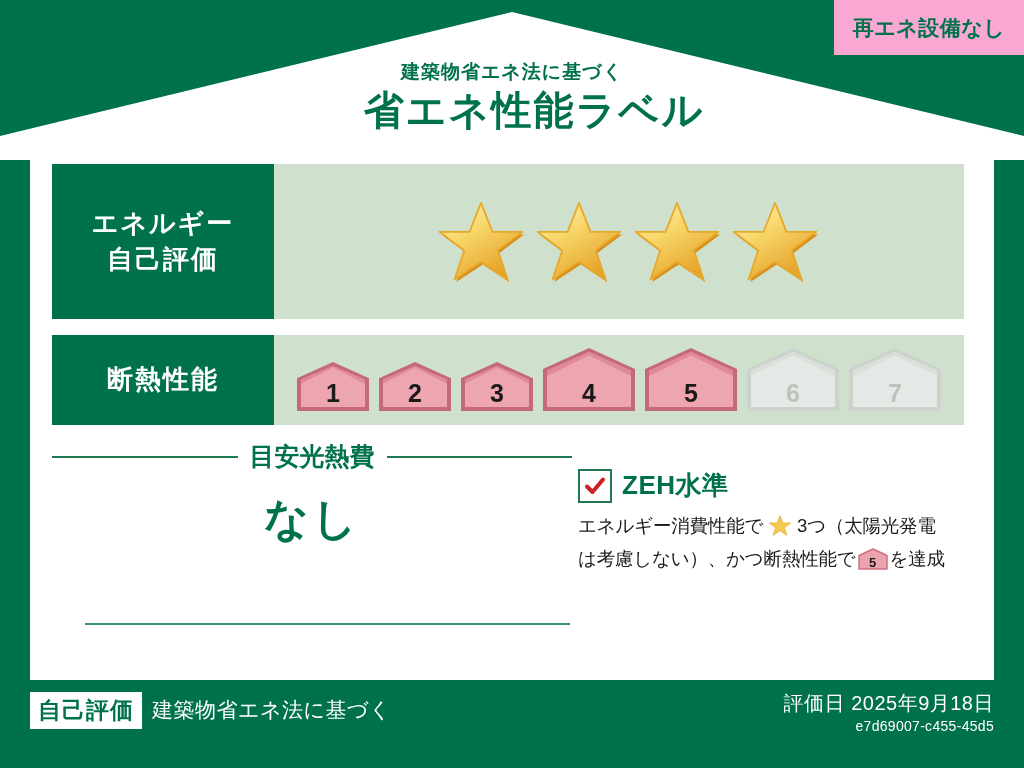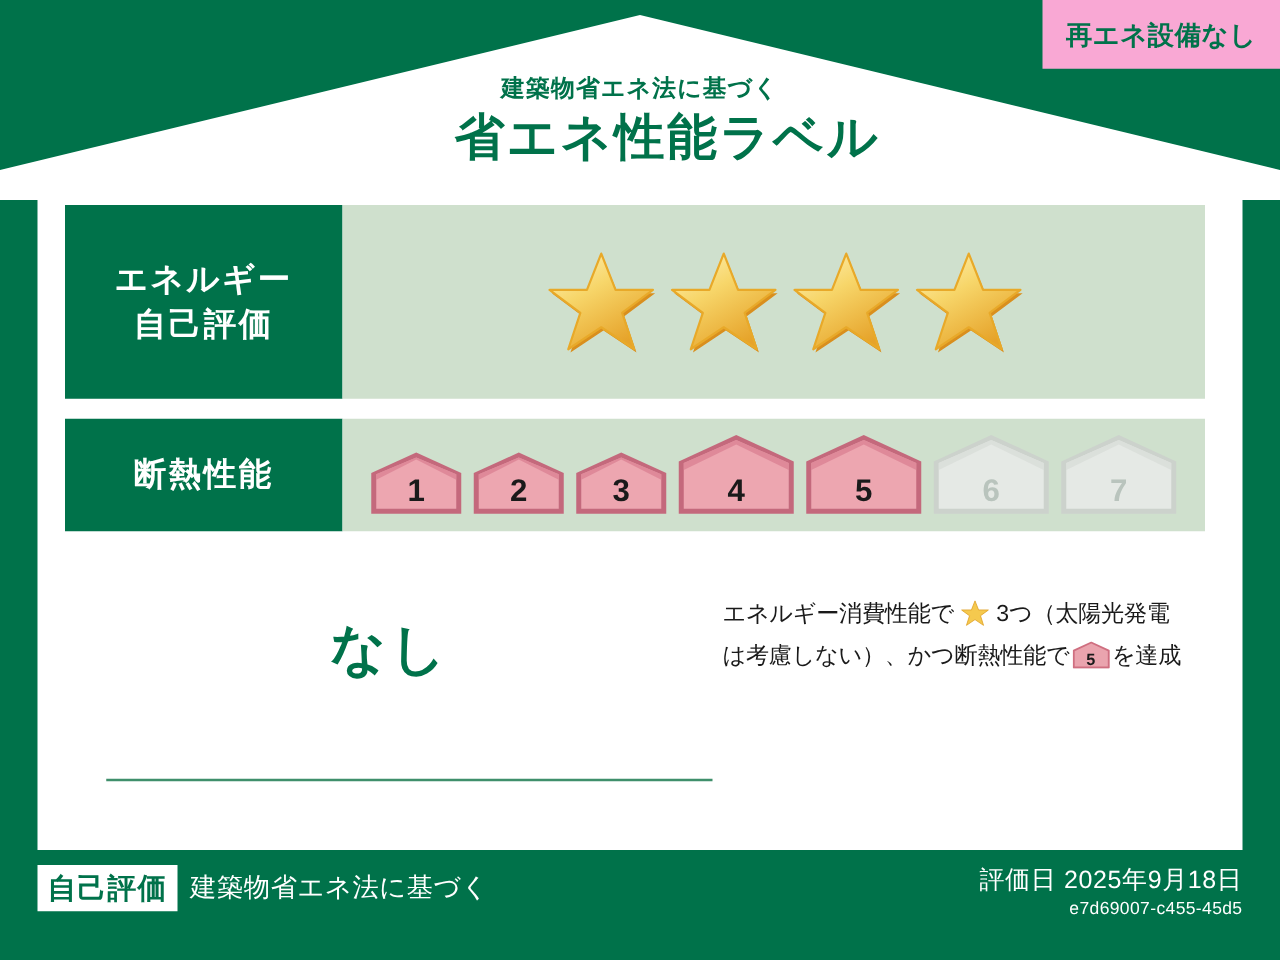--- a/index.html
+++ b/index.html
@@ -253,24 +253,37 @@
                 <polygon points="49,2 95,23.12 95,65 3,65 3,23.12" fill="#ccd2cc"></polygon>
                 <polygon points="49,6 91,24.48 91,61 7,61 7,24.48" fill="#e5e9e5"></polygon>
                 <polygon points="49,6 91,24.48 91,29.92 49,9.520000000000001 7,29.92 7,24.48" fill="#d7dcd7" opacity="0.7"></polygon>
               </svg>
               <span class="hnum">7</span>
             </div>
           </div>
       </div>
     </div>
 
+    <div class="cost-head">
+      <span class="hr"></span>
+      <span class="cost-title">目安光熱費</span>
+      <span class="hr"></span>
+    </div>
     <div class="cost-value">なし</div>
     <div class="cost-rule"></div>
 
     <div class="zeh">
+      <div class="zeh-head">
+        <span class="zeh-box">
+          <svg viewBox="0 0 24 24" width="24" height="24" aria-hidden="true">
+            <path d="M4 12.5 L9.5 18 L20 5.5" fill="none" stroke="#cc2222" stroke-width="4" stroke-linecap="round" stroke-linejoin="round"></path>
+          </svg>
+        </span>
+        <span class="zeh-title">ZEH水準</span>
+      </div>
       <div class="zeh-desc">
         <span>エネルギー消費性能で</span><span class="mini-star">
           <svg viewBox="0 0 100 95" width="22" height="21" aria-hidden="true">
             <polygon points="50,3 63,36 99,36 70,57 81,92 50,71 19,92 30,57 1,36 37,36" fill="#f5c94e" stroke="#e0a227" stroke-width="3" stroke-linejoin="round"></polygon>
           </svg>
         </span><span>3つ（太陽光発電</span><br>
         <span>は考慮しない）、かつ断熱性能で</span><span class="mini-house">
           <svg viewBox="0 0 60 44" width="30" height="22" aria-hidden="true">
             <polygon points="30,2 58,15 58,42 2,42 2,15" fill="#eaa4ae" stroke="#cf6f80" stroke-width="3" stroke-linejoin="round"></polygon>
           </svg>

